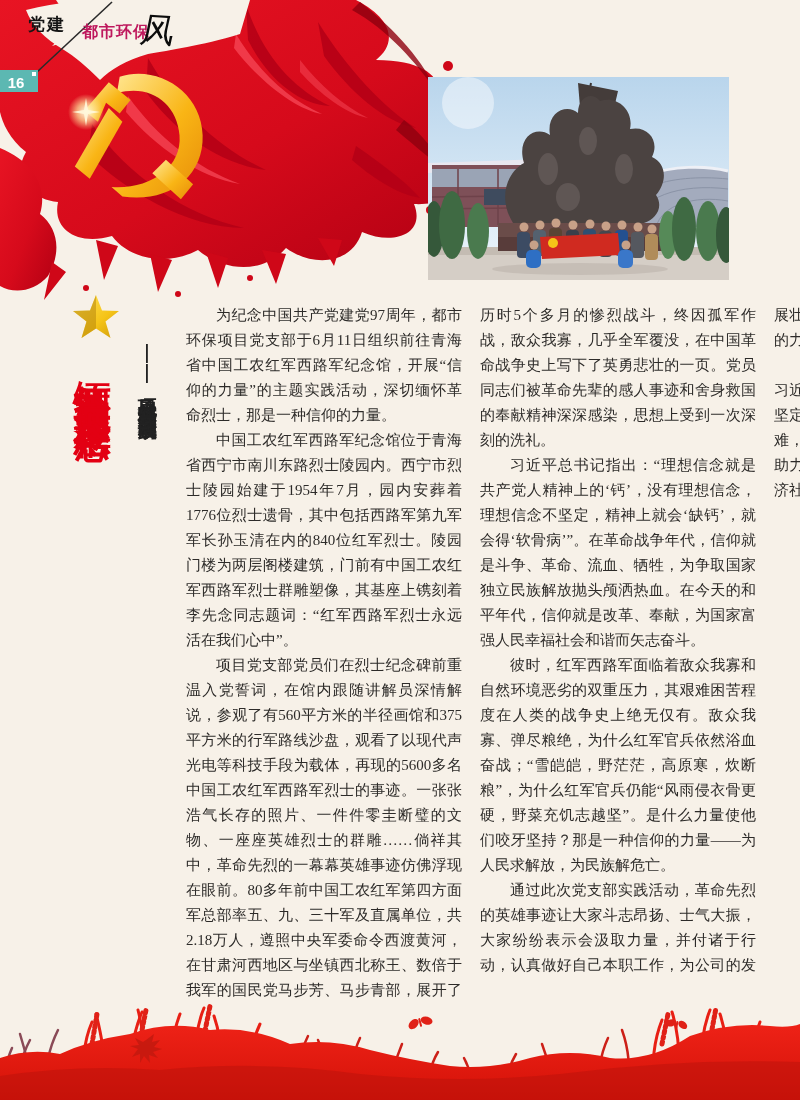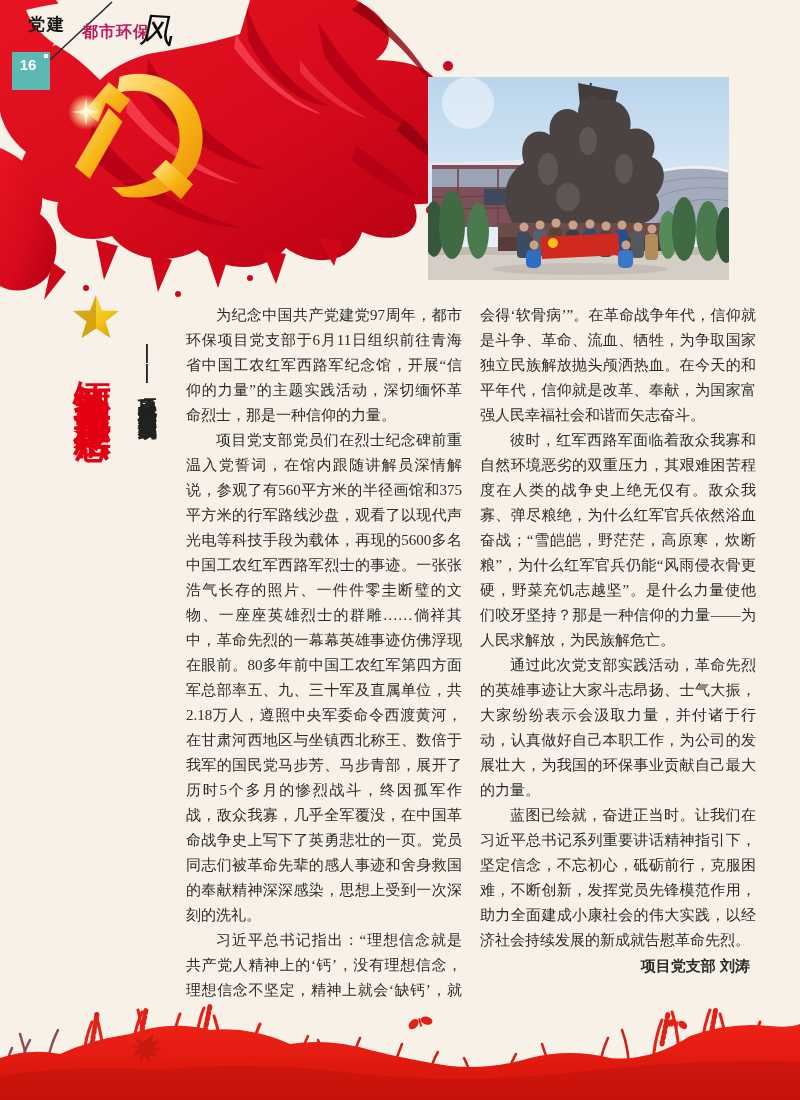--- a/index.html
+++ b/index.html
@@ -20,22 +20,22 @@
     position:absolute;left:82px;top:22px;
     font-size:16px;font-weight:bold;color:#be185d;letter-spacing:1px;z-index:5;
   }
   .calligraphy-logo{
     position:absolute;left:141px;top:8px;
     font-size:34px;color:#0c0c0c;z-index:6;
     font-family:"Liberation Serif","DejaVu Serif",serif;
     transform:skewX(-8deg) rotate(4deg);
   }
   .page-tab{
-    position:absolute;left:0;top:52px;width:38px;height:38px;
-    background:#5cb8b2;z-index:7;margin-left:12px;
+    position:absolute;left:0;top:70px;width:38px;height:22px;
+    background:#5cb8b2;z-index:7;
   }
   .page-tab .num{
     position:absolute;left:0;right:6px;top:4px;text-align:center;
     color:#ffffff;font-size:15px;font-weight:bold;
   }
   .page-tab .corner{
     position:absolute;right:2px;top:2px;width:4px;height:4px;background:#fff;
   }
   
   .photo{
@@ -253,20 +253,21 @@
     </defs>
     <path fill="url(#gStar)" d="M24,1 L30,16.5 L47,17 L33.5,27.5 L38.5,44 L24,34.5 L9.5,44 L14.5,27.5 L1,17 L18,16.5 Z"></path>
     <path fill="#b8860b" opacity="0.55" d="M24,1 L24,34.5 L9.5,44 L14.5,27.5 L1,17 L18,16.5 Z"></path>
   </svg>
 
   <div class="main-title">缅怀革命先烈坚定理想信念</div>
   <div class="sub-title">——项目党支部赴青海开展『信仰的力量』主题实践活动</div>
 
   <div class="article">
     <p>为纪念中国共产党建党97周年，都市环保项目党支部于6月11日组织前往青海省中国工农红军西路军纪念馆，开展“信仰的力量”的主题实践活动，深切缅怀革命烈士，那是一种信仰的力量。</p>
+    <p>中国工农红军西路军纪念馆位于青海省西宁市南川东路烈士陵园内。西宁市烈士陵园始建于1954年7月，园内安葬着1776位烈士遗骨，其中包括西路军第九军军长孙玉清在内的840位红军烈士。陵园门楼为两层阁楼建筑，门前有中国工农红军西路军烈士群雕塑像，其基座上镌刻着李先念同志题词：“红军西路军烈士永远活在我们心中”。</p>
     <p>项目党支部党员们在烈士纪念碑前重温入党誓词，在馆内跟随讲解员深情解说，参观了有560平方米的半径画馆和375平方米的行军路线沙盘，观看了以现代声光电等科技手段为载体，再现的5600多名中国工农红军西路军烈士的事迹。一张张浩气长存的照片、一件件零圭断璧的文物、一座座英雄烈士的群雕……倘祥其中，革命先烈的一幕幕英雄事迹仿佛浮现在眼前。80多年前中国工农红军第四方面军总部率五、九、三十军及直属单位，共2.18万人，遵照中央军委命令西渡黄河，在甘肃河西地区与坐镇西北称王、数倍于我军的国民党马步芳、马步青部，展开了历时5个多月的惨烈战斗，终因孤军作战，敌众我寡，几乎全军覆没，在中国革命战争史上写下了英勇悲壮的一页。党员同志们被革命先辈的感人事迹和舍身救国的奉献精神深深感染，思想上受到一次深刻的洗礼。</p>
     <p>习近平总书记指出：“理想信念就是共产党人精神上的‘钙’，没有理想信念，理想信念不坚定，精神上就会‘缺钙’，就会得‘软骨病’”。在革命战争年代，信仰就是斗争、革命、流血、牺牲，为争取国家独立民族解放抛头颅洒热血。在今天的和平年代，信仰就是改革、奉献，为国家富强人民幸福社会和谐而矢志奋斗。</p>
     <p>彼时，红军西路军面临着敌众我寡和自然环境恶劣的双重压力，其艰难困苦程度在人类的战争史上绝无仅有。敌众我寡、弹尽粮绝，为什么红军官兵依然浴血奋战；“雪皑皑，野茫茫，高原寒，炊断粮”，为什么红军官兵仍能“风雨侵衣骨更硬，野菜充饥志越坚”。是什么力量使他们咬牙坚持？那是一种信仰的力量——为人民求解放，为民族解危亡。</p>
     <p>通过此次党支部实践活动，革命先烈的英雄事迹让大家斗志昂扬、士气大振，大家纷纷表示会汲取力量，并付诸于行动，认真做好自己本职工作，为公司的发展壮大，为我国的环保事业贡献自己最大的力量。</p>
     <p>蓝图已绘就，奋进正当时。让我们在习近平总书记系列重要讲话精神指引下，坚定信念，不忘初心，砥砺前行，克服困难，不断创新，发挥党员先锋模范作用，助力全面建成小康社会的伟大实践，以经济社会持续发展的新成就告慰革命先烈。</p>
     <p class="sig">项目党支部 刘涛</p>
   </div>
 
   <svg class="grass-art" viewBox="0 0 800 100" aria-hidden="true">
     <defs>

